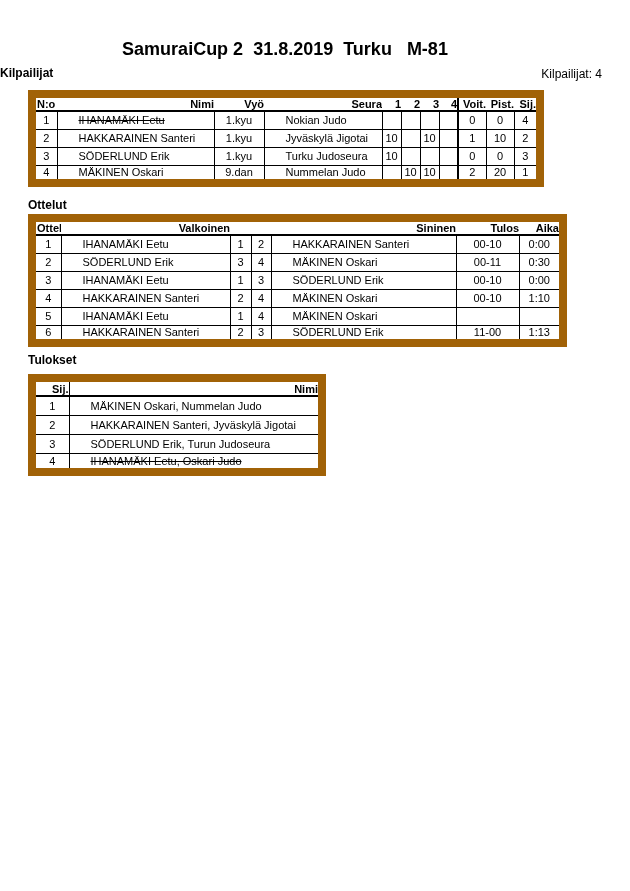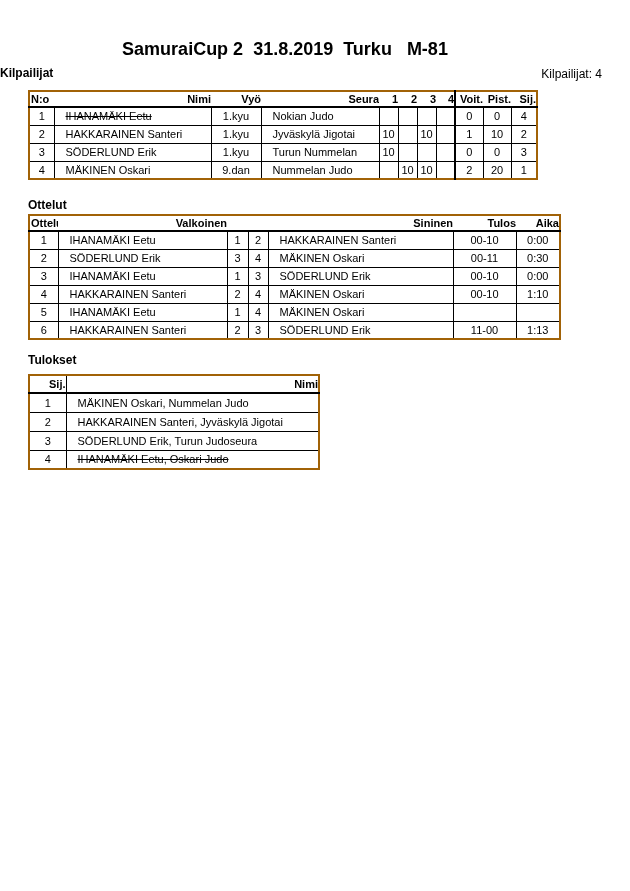--- a/index.html
+++ b/index.html
@@ -25,31 +25,31 @@
   .heading-tulokset   { top: 353px; left: 28px; width: 290px; }
   .count-label {
     position: absolute; top: 67px; left: 460px; width: 142px;
     text-align: right; font-size: 12px;
   }
   table {
     border-collapse: collapse; table-layout: fixed;
     position: absolute; background: #fff;
   }
   table, tr, td, th { font-size: 11px; }
-  .tbl { border: 2px solid #a16207; }
+  .tbl { border: 8px solid #a16207; }
   .tbl th {
     border: none; border-bottom: 2px solid #000;
     font-weight: bold; padding: 0; text-align: right; height: 16px;
     overflow: hidden; white-space: nowrap;
   }
   .tbl td {
     border: 1px solid #000; padding: 0; text-align: center; height: 18px;
     overflow: hidden; white-space: nowrap;
   }
-  .tbl th.hl, .tbl td.l { text-align: left; padding-left: 11px; }
+  .tbl th.hl, .tbl td.l { text-align: left; padding-left: 21px; }
   .tbl th.hl { padding-left: 1px; }
   .thickl { border-left: 2px solid #000 !important; }
   .thinr { border-right: 1px solid #000 !important; }
   .struck { text-decoration: line-through; }
   #competitors-table { top: 90px;  left: 28px; width: 510px; }
   #matches-table     { top: 214px; left: 28px; width: 532px; }
   #results-table     { top: 374px; left: 28px; width: 290px; }
   #results-table td { height: 19px; }
   #results-table th { height: 18px; }
 </style>
@@ -111,21 +111,21 @@
     <td>10</td>
     <td></td>
     <td class="thickl">1</td>
     <td>10</td>
     <td>2</td>
   </tr>
   <tr>
     <td>3</td>
     <td class="l">SÖDERLUND Erik</td>
     <td>1.kyu</td>
-    <td class="l">Turun Nummelan</td>
+    <td class="l">Turku Judoseura</td>
     <td>10</td>
     <td></td>
     <td></td>
     <td></td>
     <td class="thickl">0</td>
     <td>0</td>
     <td>3</td>
   </tr>
   <tr>
     <td>4</td>

